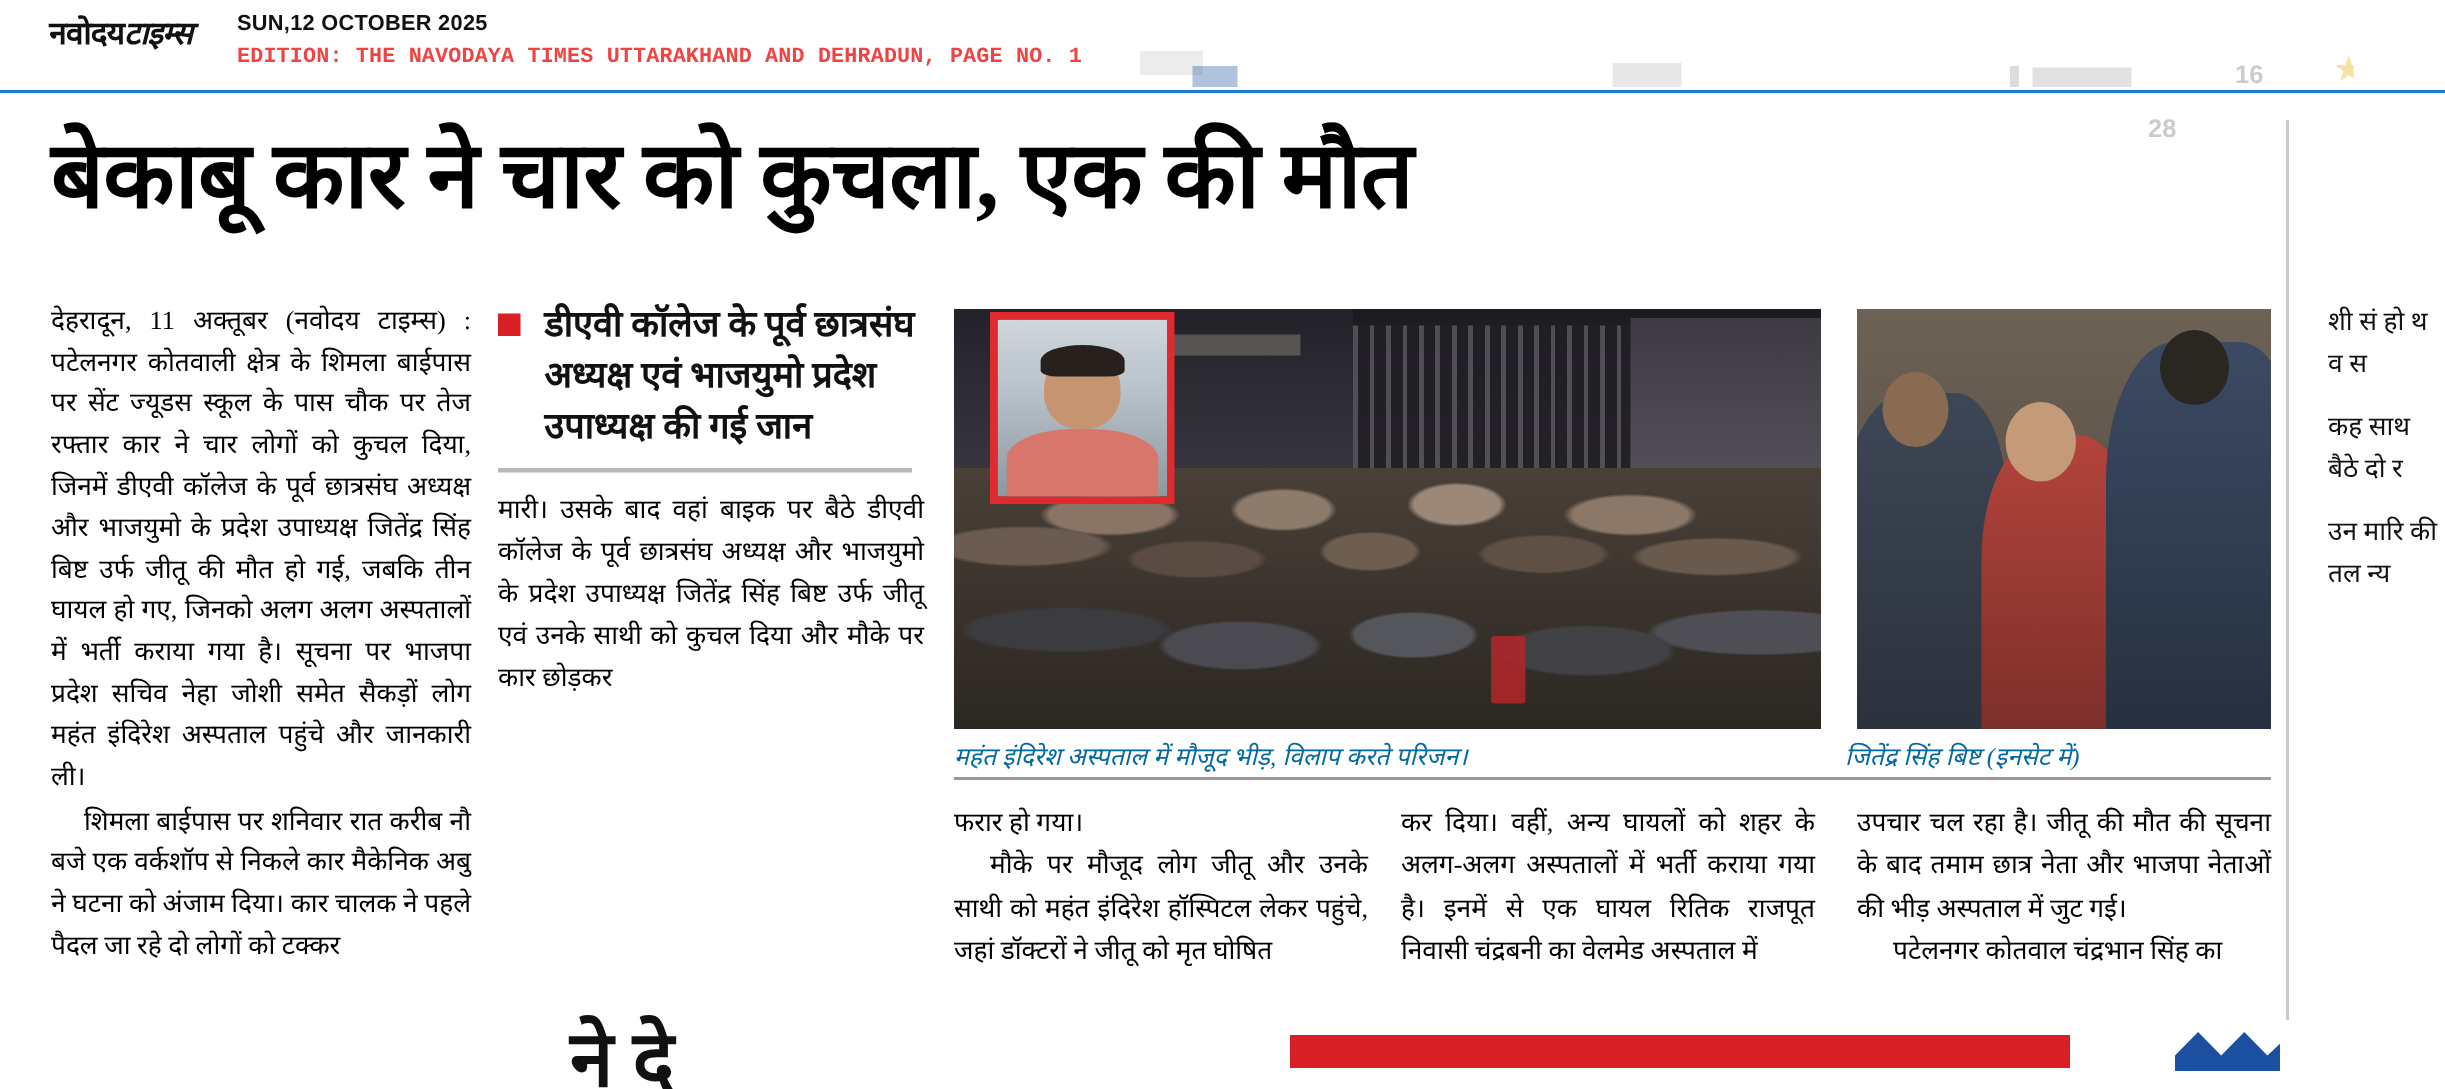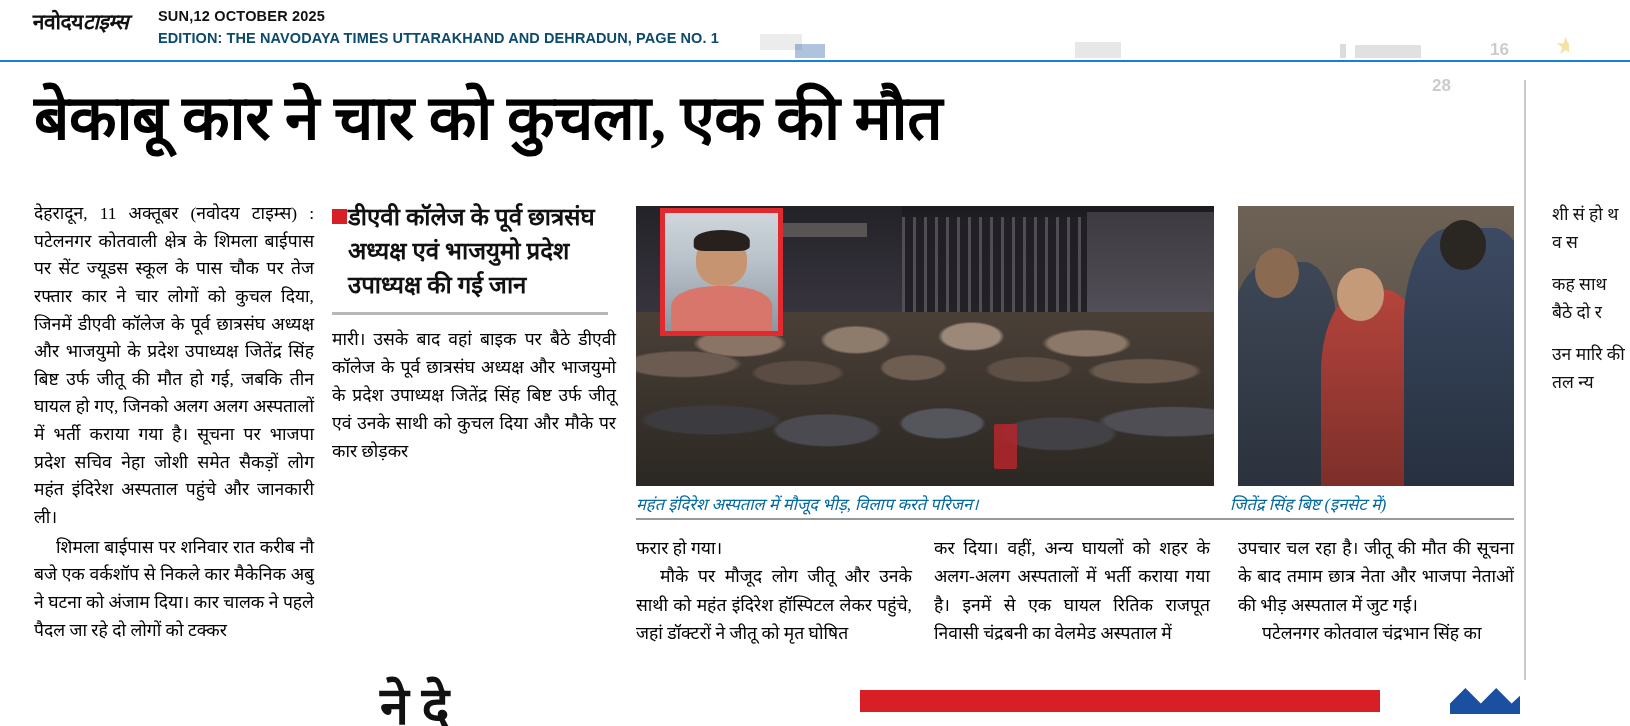--- a/index.html
+++ b/index.html
@@ -49,25 +49,25 @@
     left: 158px; top: 8px;
     font-family: "Liberation Sans", sans-serif;
     font-weight: bold;
     font-size: 14.5px;
     letter-spacing: 0.2px;
     color: #111;
   }
   .mast-edition {
     position: absolute;
     left: 158px; top: 30px;
-    font-family: Liberation Sans, sans-serif;
+    font-family: Liberation Mono, monospace;
     font-weight: bold;
     font-size: 14.5px;
     letter-spacing: 0.1px;
-    color: #0c4a6e;
+    color: #ef4444;
   }
   
   .mast-ghost {
     position: absolute;
     top: 0; height: 52px;
     opacity: 0.35;
     overflow: hidden;
   }
   .g1 { left: 760px; top: 34px; width: 42px; height: 16px; background: #c9c9c9; }
   .g2 { left: 795px; top: 44px; width: 30px; height: 14px; background: #1b4fa0; }
@@ -110,21 +110,21 @@
 
   
   .col-bullets {
     position: absolute;
     left: 332px; top: 200px;
     width: 290px;
   }
   .bullet-row {
     display: flex;
     align-items: flex-start;
-    gap: 1px;
+    gap: 16px;
     margin-bottom: 10px;
   }
   .bullet-sq {
     width: 15px; height: 15px;
     background: #d81f26;
     flex: 0 0 auto;
     margin-top: 9px;
   }
   .bullet-text {
     font-family: "Liberation Serif", serif;

